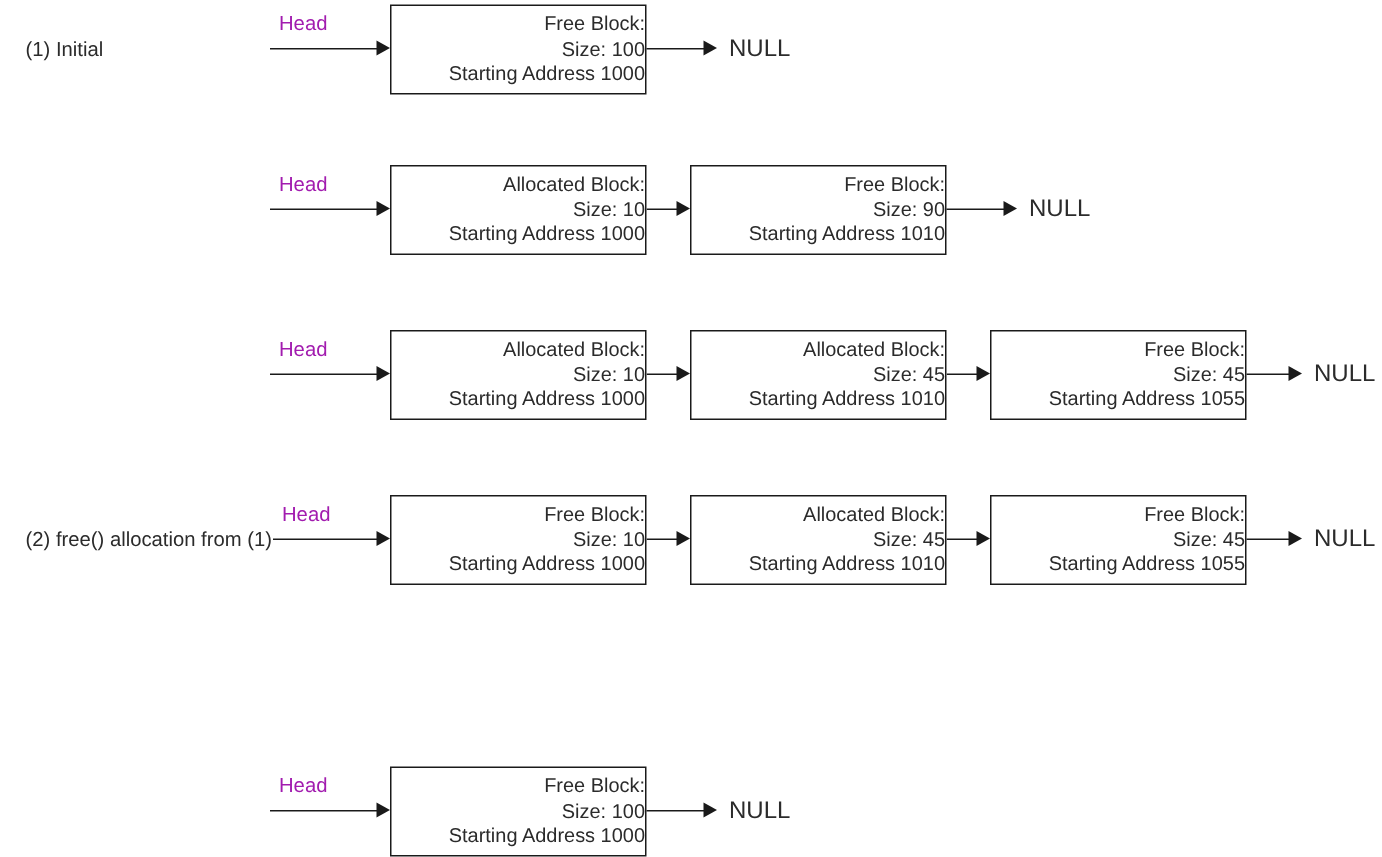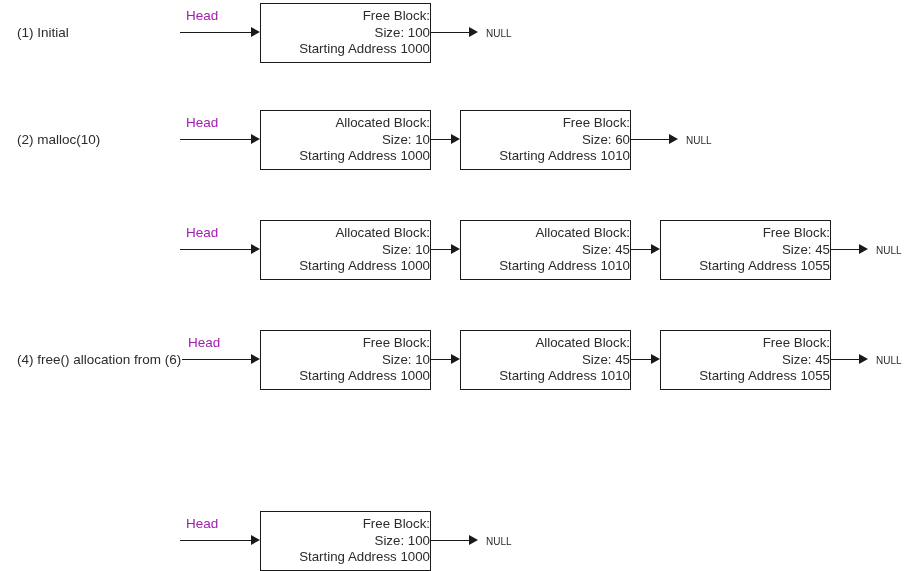--- a/index.html
+++ b/index.html
@@ -120,21 +120,21 @@
     border-left: 9px solid #1a1a1a;
   }
 
   
   .null-text {
     position: absolute;
     top: 0;
     height: 60px;
     display: flex;
     align-items: center;
-    font-size: 10px;
+    font-size: 16px;
     color: #2b2b2b;
     white-space: nowrap;
   }
 </style>
 </head>
 <body>
 
 <div id="diagram">
     <div class="row" style="top: 3px;">
       <div class="step-label">(1) Initial</div>
@@ -148,38 +148,37 @@
         <div class="block-line">Size: 100</div>
         <div class="block-line">Starting Address 1000</div>
       </div>
       <div class="arrow" style="left: 431px; width: 47px;">
         <div class="arrow-line" style="width: 39px;"></div>
         <div class="arrow-head" style="left: 38px;"></div>
       </div>
       <div class="null-text" style="left: 486px;">NULL</div>
     </div>
     <div class="row" style="top: 110px;">
-      <div class="step-label">(2) malloc(10)</div>
       <div class="head-connector" style="left: 180px; width: 80px;">
         <div class="head-line" style="width: 72px;"></div>
         <div class="head-arrowhead" style="left: 71px;"></div>
       </div>
       <div class="head-text" style="left: 186px;">Head</div>
       <div class="arrow" style="left: 431px; width: 29px;">
         <div class="arrow-line" style="width: 21px;"></div>
         <div class="arrow-head" style="left: 20px;"></div>
       </div>
       <div class="block block-allocated" style="left: 260px;">
         <div class="block-line">Allocated Block:</div>
         <div class="block-line">Size: 10</div>
         <div class="block-line">Starting Address 1000</div>
       </div>
       <div class="block block-free" style="left: 460px;">
         <div class="block-line">Free Block:</div>
-        <div class="block-line">Size: 60</div>
+        <div class="block-line">Size: 90</div>
         <div class="block-line">Starting Address 1010</div>
       </div>
       <div class="arrow" style="left: 631px; width: 47px;">
         <div class="arrow-line" style="width: 39px;"></div>
         <div class="arrow-head" style="left: 38px;"></div>
       </div>
       <div class="null-text" style="left: 686px;">NULL</div>
     </div>
     <div class="row" style="top: 220px;">
       <div class="head-connector" style="left: 180px; width: 80px;">
@@ -210,21 +209,21 @@
         <div class="block-line">Size: 45</div>
         <div class="block-line">Starting Address 1055</div>
       </div>
       <div class="arrow" style="left: 831px; width: 37px;">
         <div class="arrow-line" style="width: 29px;"></div>
         <div class="arrow-head" style="left: 28px;"></div>
       </div>
       <div class="null-text" style="left: 876px;">NULL</div>
     </div>
     <div class="row" style="top: 330px;">
-      <div class="step-label">(4) free() allocation from (6)</div>
+      <div class="step-label">(2) free() allocation from (1)</div>
       <div class="head-connector" style="left: 182px; width: 78px;">
         <div class="head-line" style="width: 70px;"></div>
         <div class="head-arrowhead" style="left: 69px;"></div>
       </div>
       <div class="head-text" style="left: 188px;">Head</div>
       <div class="arrow" style="left: 431px; width: 29px;">
         <div class="arrow-line" style="width: 21px;"></div>
         <div class="arrow-head" style="left: 20px;"></div>
       </div>
       <div class="arrow" style="left: 631px; width: 29px;">

